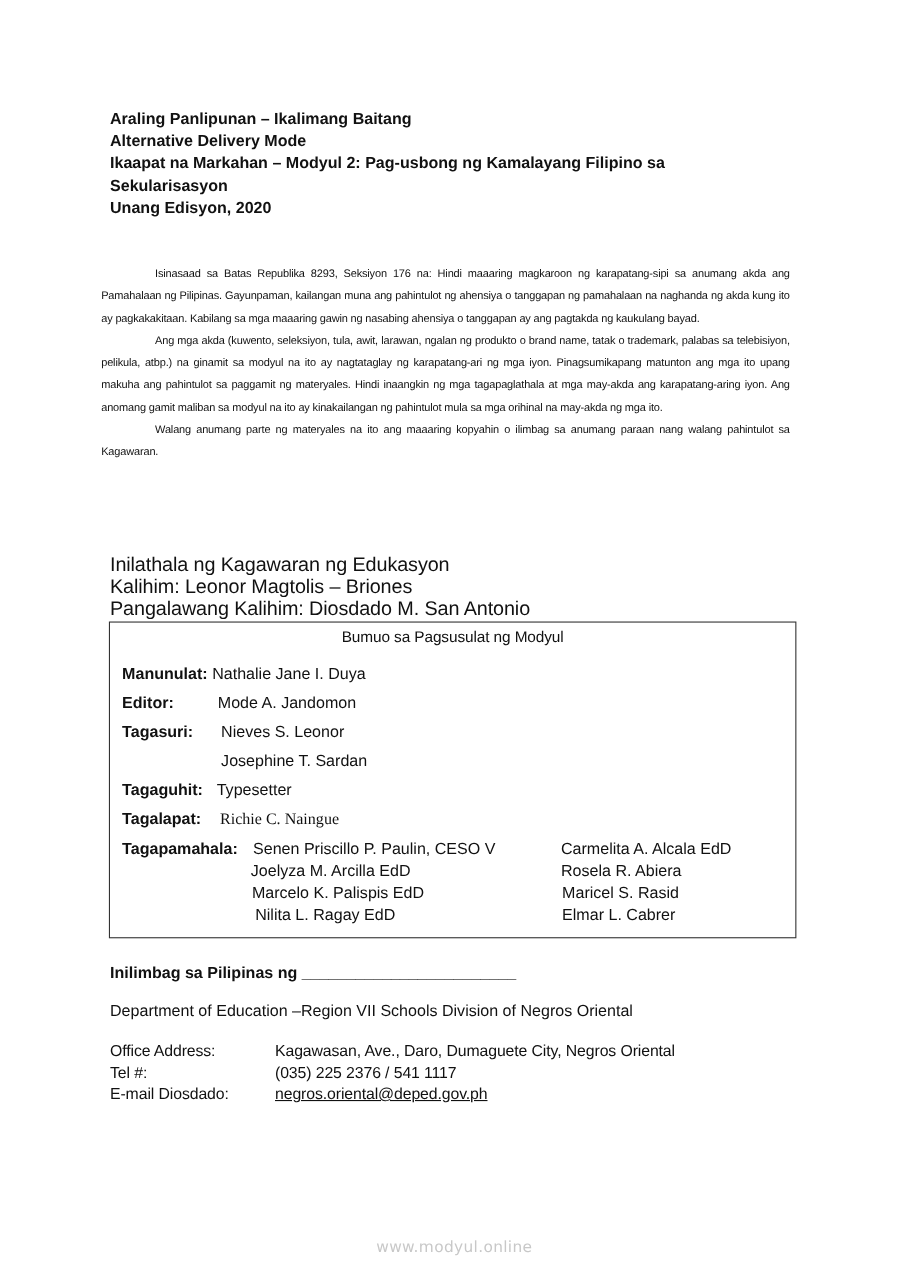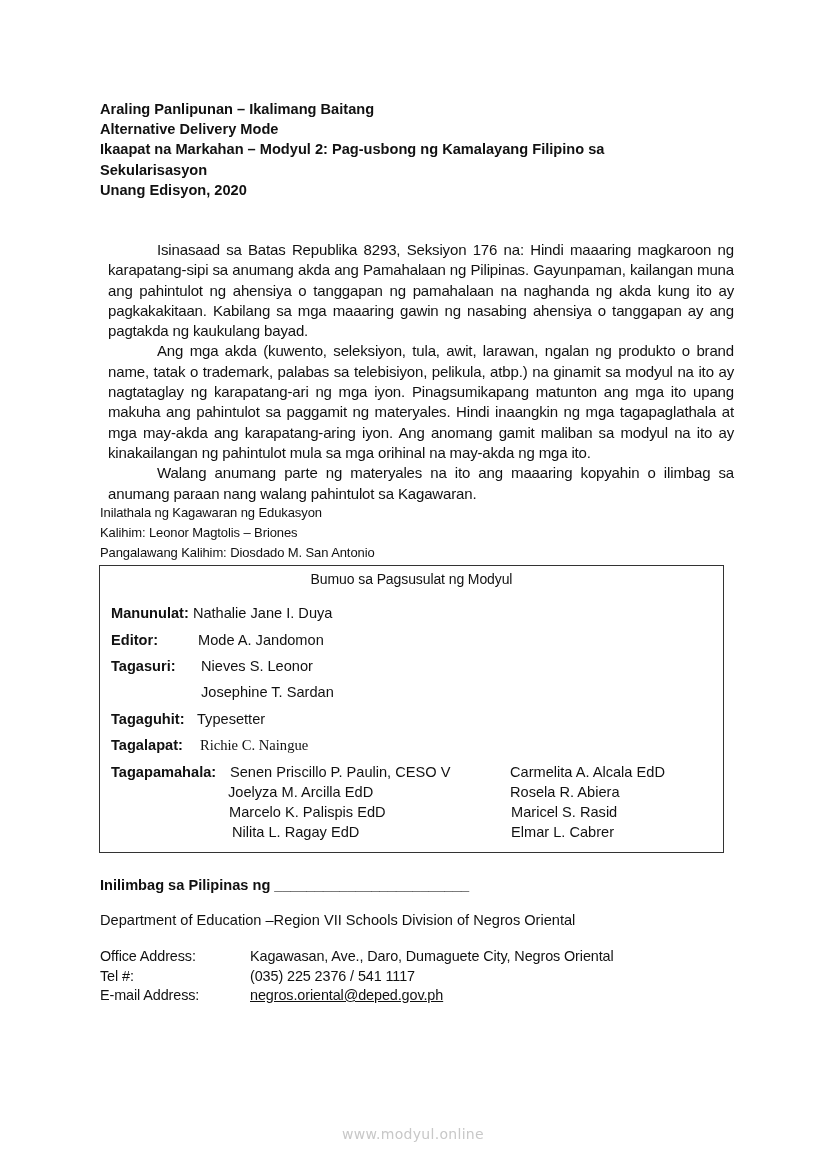--- a/index.html
+++ b/index.html
@@ -26,39 +26,39 @@
       top: 99px;
       width: 640px;
       font-weight: bold;
       font-size: 14.6px;
       line-height: 20.2px;
     }
     .header-block div { white-space: nowrap; }
 
     .notice {
       position: absolute;
-      left: 108px;
+      left: 92px;
       top: 240px;
       width: 626px;
       font-family: "Liberation Sans", sans-serif;
-      font-size: 15px;
+      font-size: 10px;
       line-height: 20.3px;
       text-align: justify;
       letter-spacing: -0.15px;
     }
     .notice p {
       margin: 0;
       text-indent: 49px;
     }
 
     .publisher {
       position: absolute;
       left: 100px;
       top: 503px;
-      font-size: 13px;
+      font-size: 18px;
       line-height: 20.2px;
       letter-spacing: -0.1px;
     }
     .publisher div { white-space: nowrap; }
 
     .credits-box {
       position: absolute;
       left: 99px;
       top: 565px;
       width: 623px;
@@ -207,18 +207,18 @@
 
   <div class="contact-row" style="top:948px;">
     <span class="clabel">Office Address:</span>
     <span class="cval">Kagawasan, Ave., Daro, Dumaguete City, Negros Oriental</span>
   </div>
   <div class="contact-row" style="top:968px;">
     <span class="clabel">Tel #:</span>
     <span class="cval">(035) 225 2376 / 541 1117</span>
   </div>
   <div class="contact-row" style="top:987px;">
-    <span class="clabel">E-mail Address:</span>
+    <span class="clabel">E-mail Diosdado:</span>
     <span class="cval email-link">negros.oriental@deped.gov.ph</span>
   </div>
 
   <div class="watermark">www.modyul.online</div>
 </div>
 
 </body></html>

